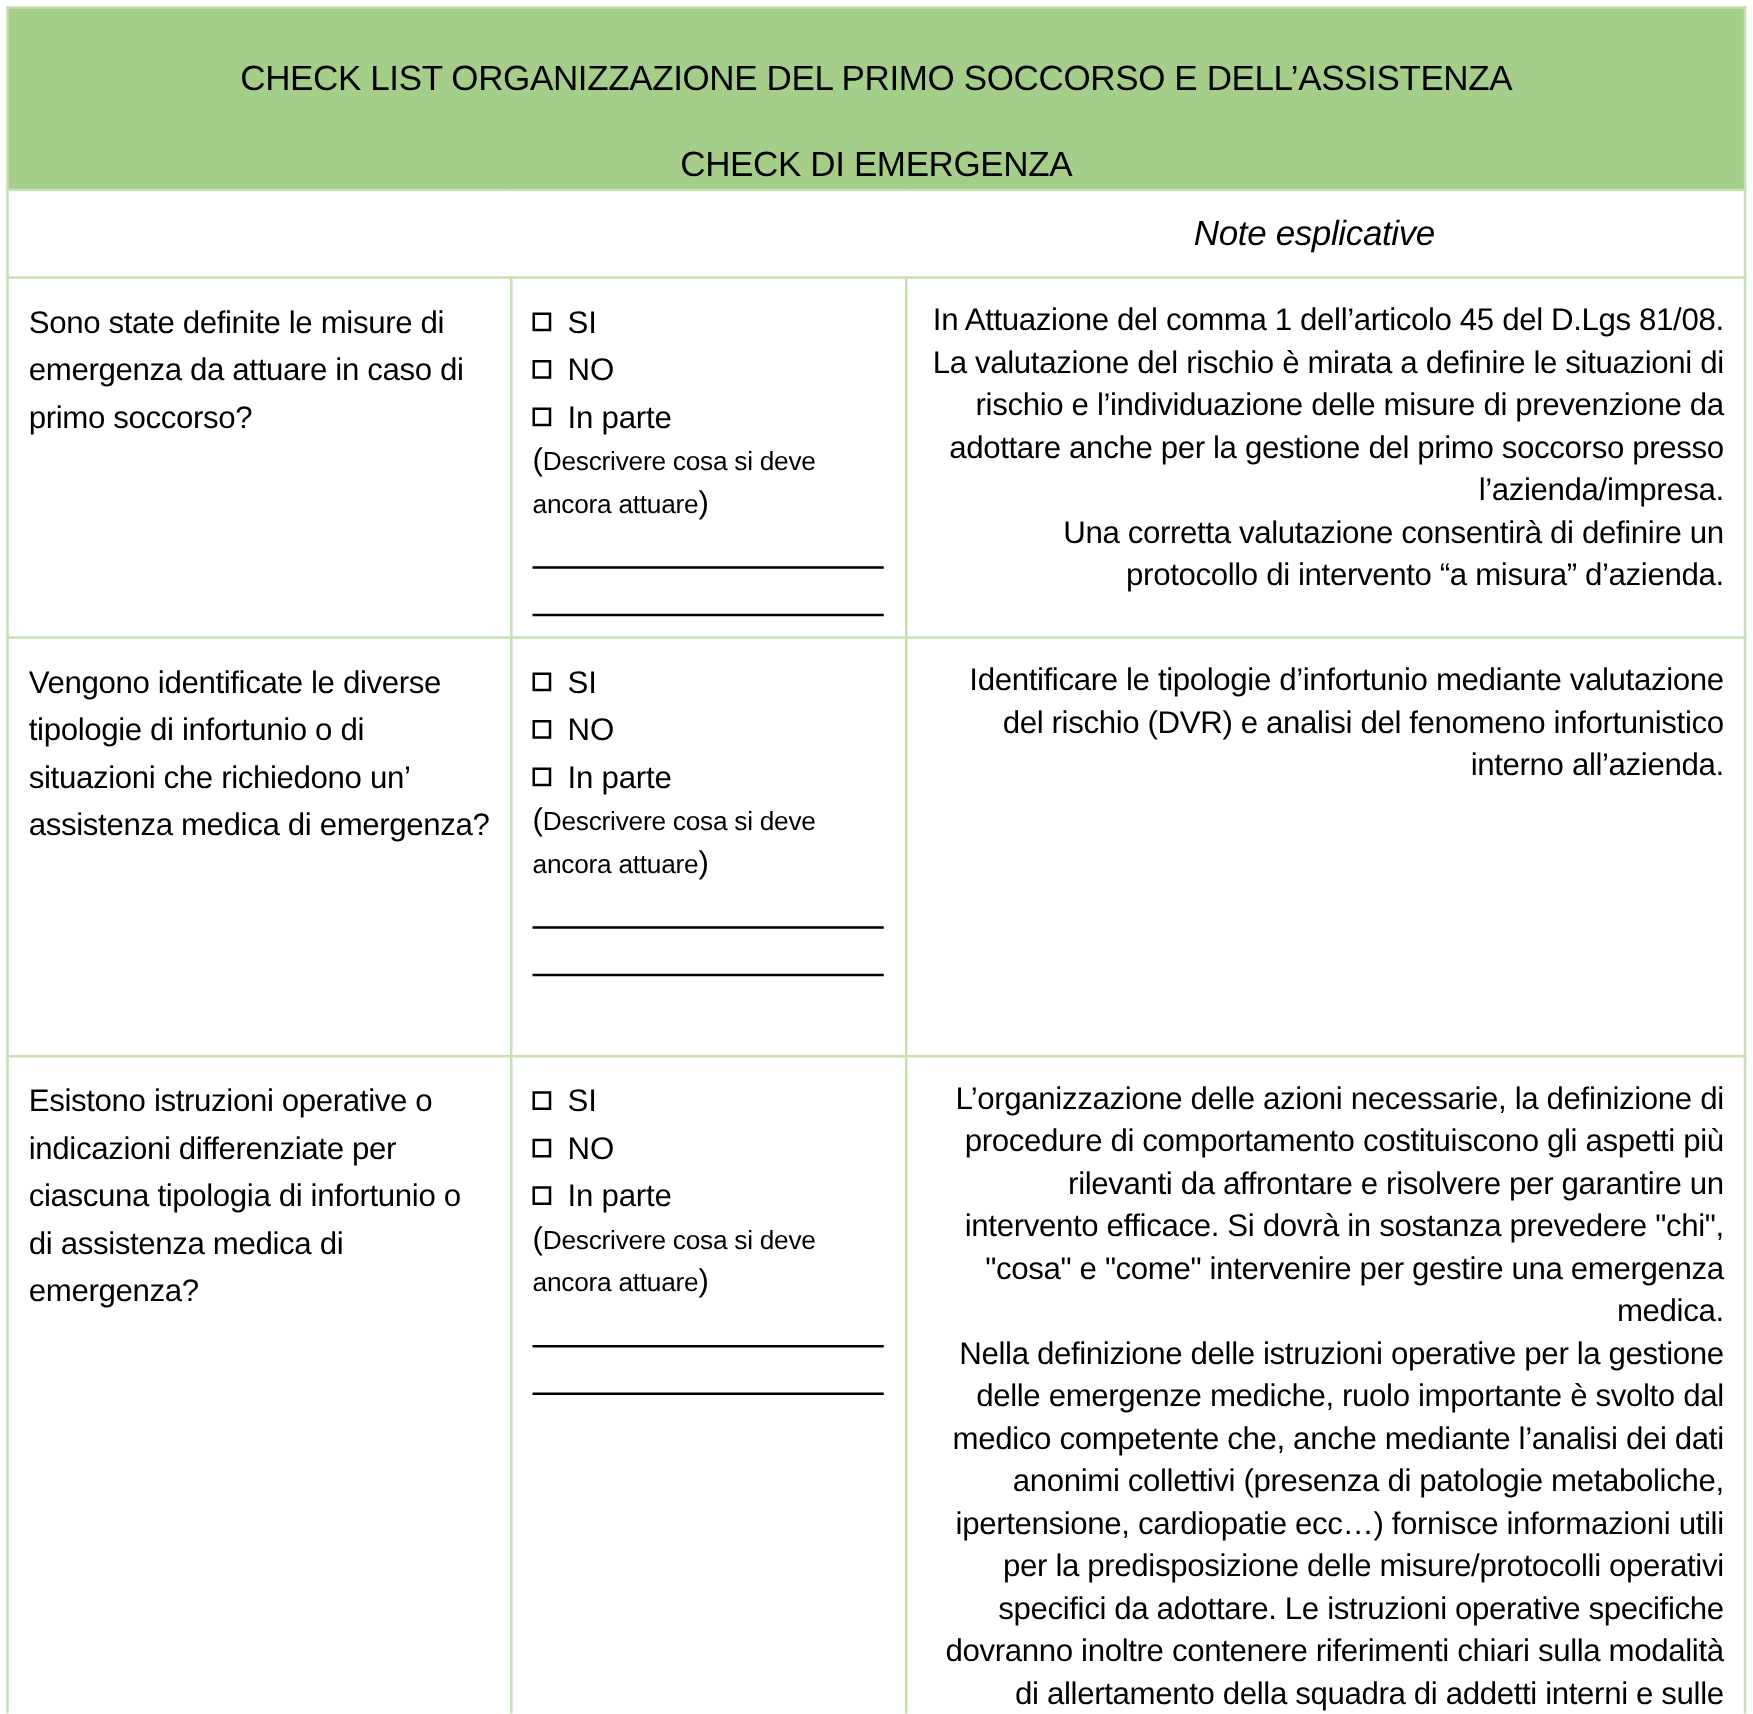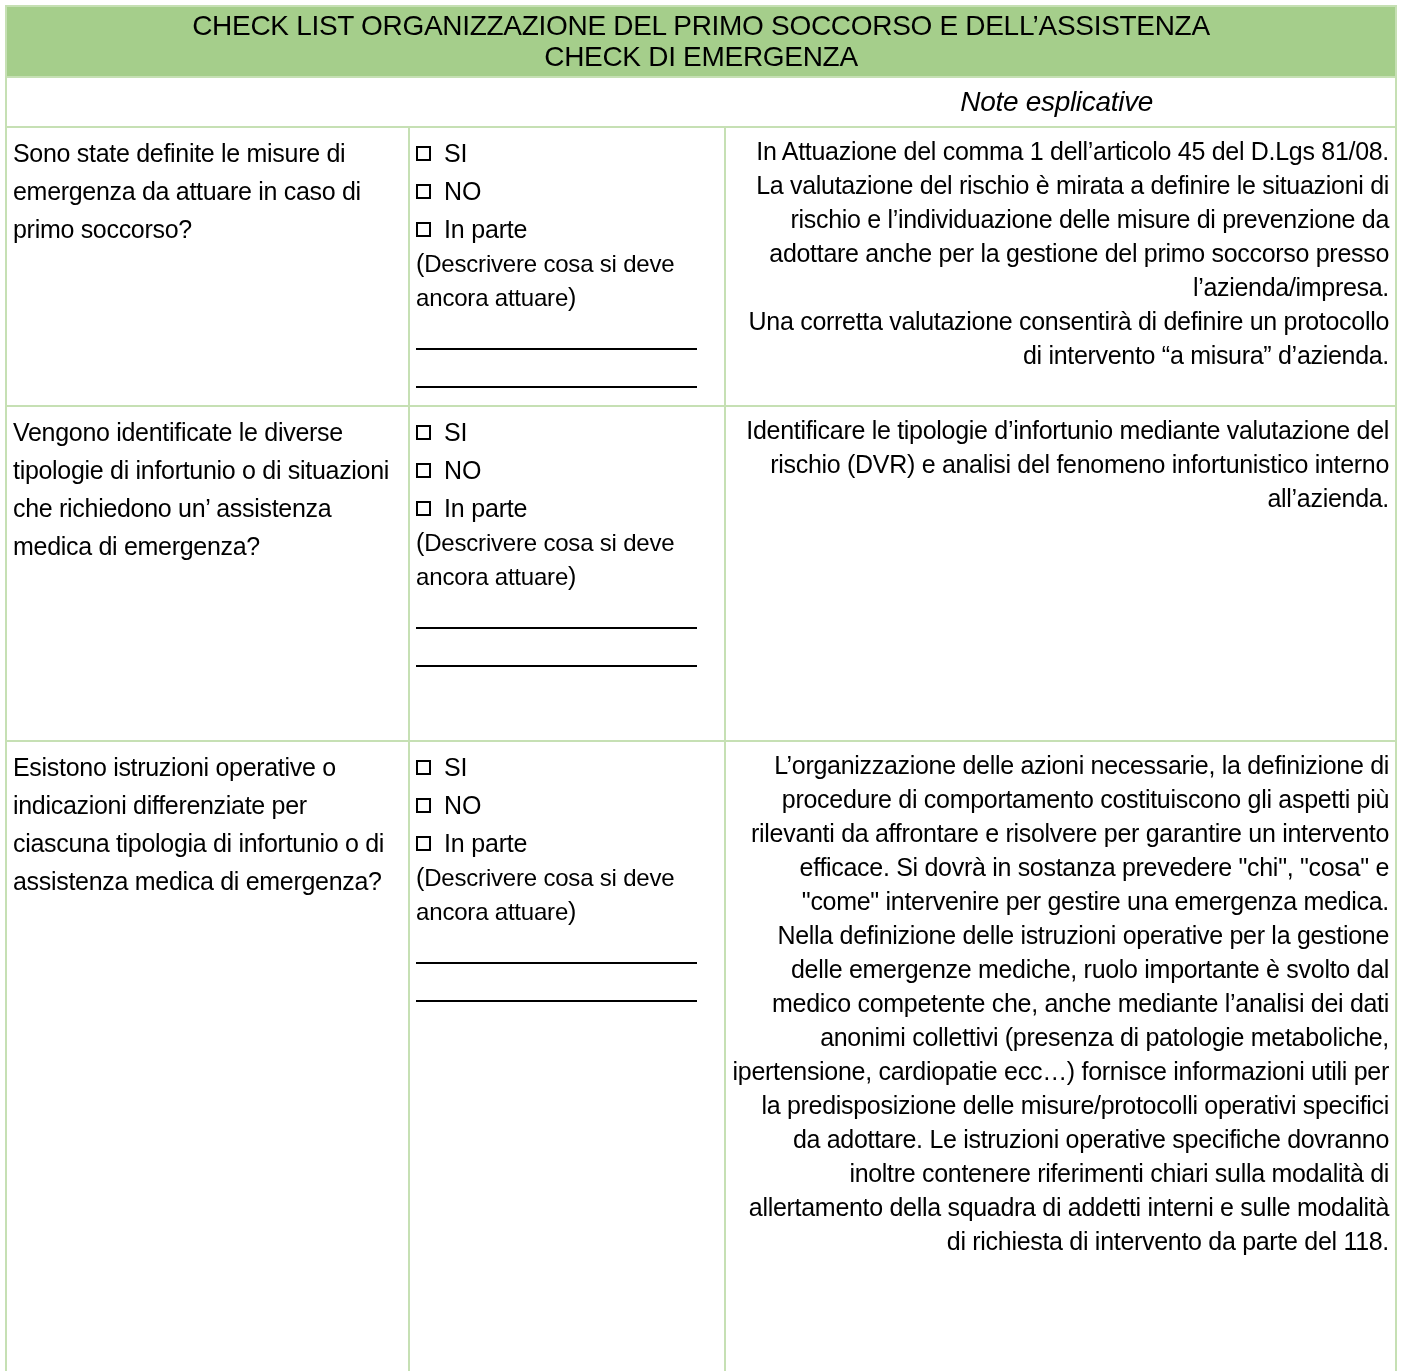--- a/index.html
+++ b/index.html
@@ -20,39 +20,40 @@
     position: absolute;
     left: 5px;
     top: 5px;
     width: 1392px;
     border-collapse: collapse;
     table-layout: fixed;
   }
   table.checklist td {
     border: 2px solid #C6E0B4;
     vertical-align: top;
-    padding: 6px;
+    padding: 16px;
   }
   col.c1 { width: 29.0%; }
   col.c2 { width: 22.7%; }
   col.c3 { width: 48.3%; }
 
   
   tr.title-row td {
     background: #A5CE8B;
     height: 63px;
     text-align: center;
     vertical-align: middle;
     padding: 2px 0 4px 0;
   }
   .title-line {
     font-size: 28px;
     line-height: 31px;
     letter-spacing: -0.3px;
     white-space: nowrap;
+    margin-top: 38px;
   }
 
   
   tr.note-row td { height: 34px; background: #ffffff; }
   .note-title {
     margin-left: 51.7%;
     text-align: center;
     font-style: italic;
     font-size: 28px;
     line-height: 36px;
@@ -86,21 +87,21 @@
     border: 2px solid #000000;
     margin-right: 13px;
     vertical-align: 1px;
   }
   .describe {
     width: 262px;
     line-height: 30px;
     letter-spacing: -0.2px;
   }
   .describe .par  { font-size: 25px; }
-  .describe .dtext{ font-size: 24px; }
+  .describe .dtext{ font-size: 21px; }
   .write-line {
     width: 281px;
     height: 0;
     border-bottom: 2px solid #000000;
   }
   .write-line.first  { margin-top: 32px; }
   .write-line.second { margin-top: 36px; }
 
   td.note-cell { padding: 7px 14px 0 19px; }
   .note-text p {

